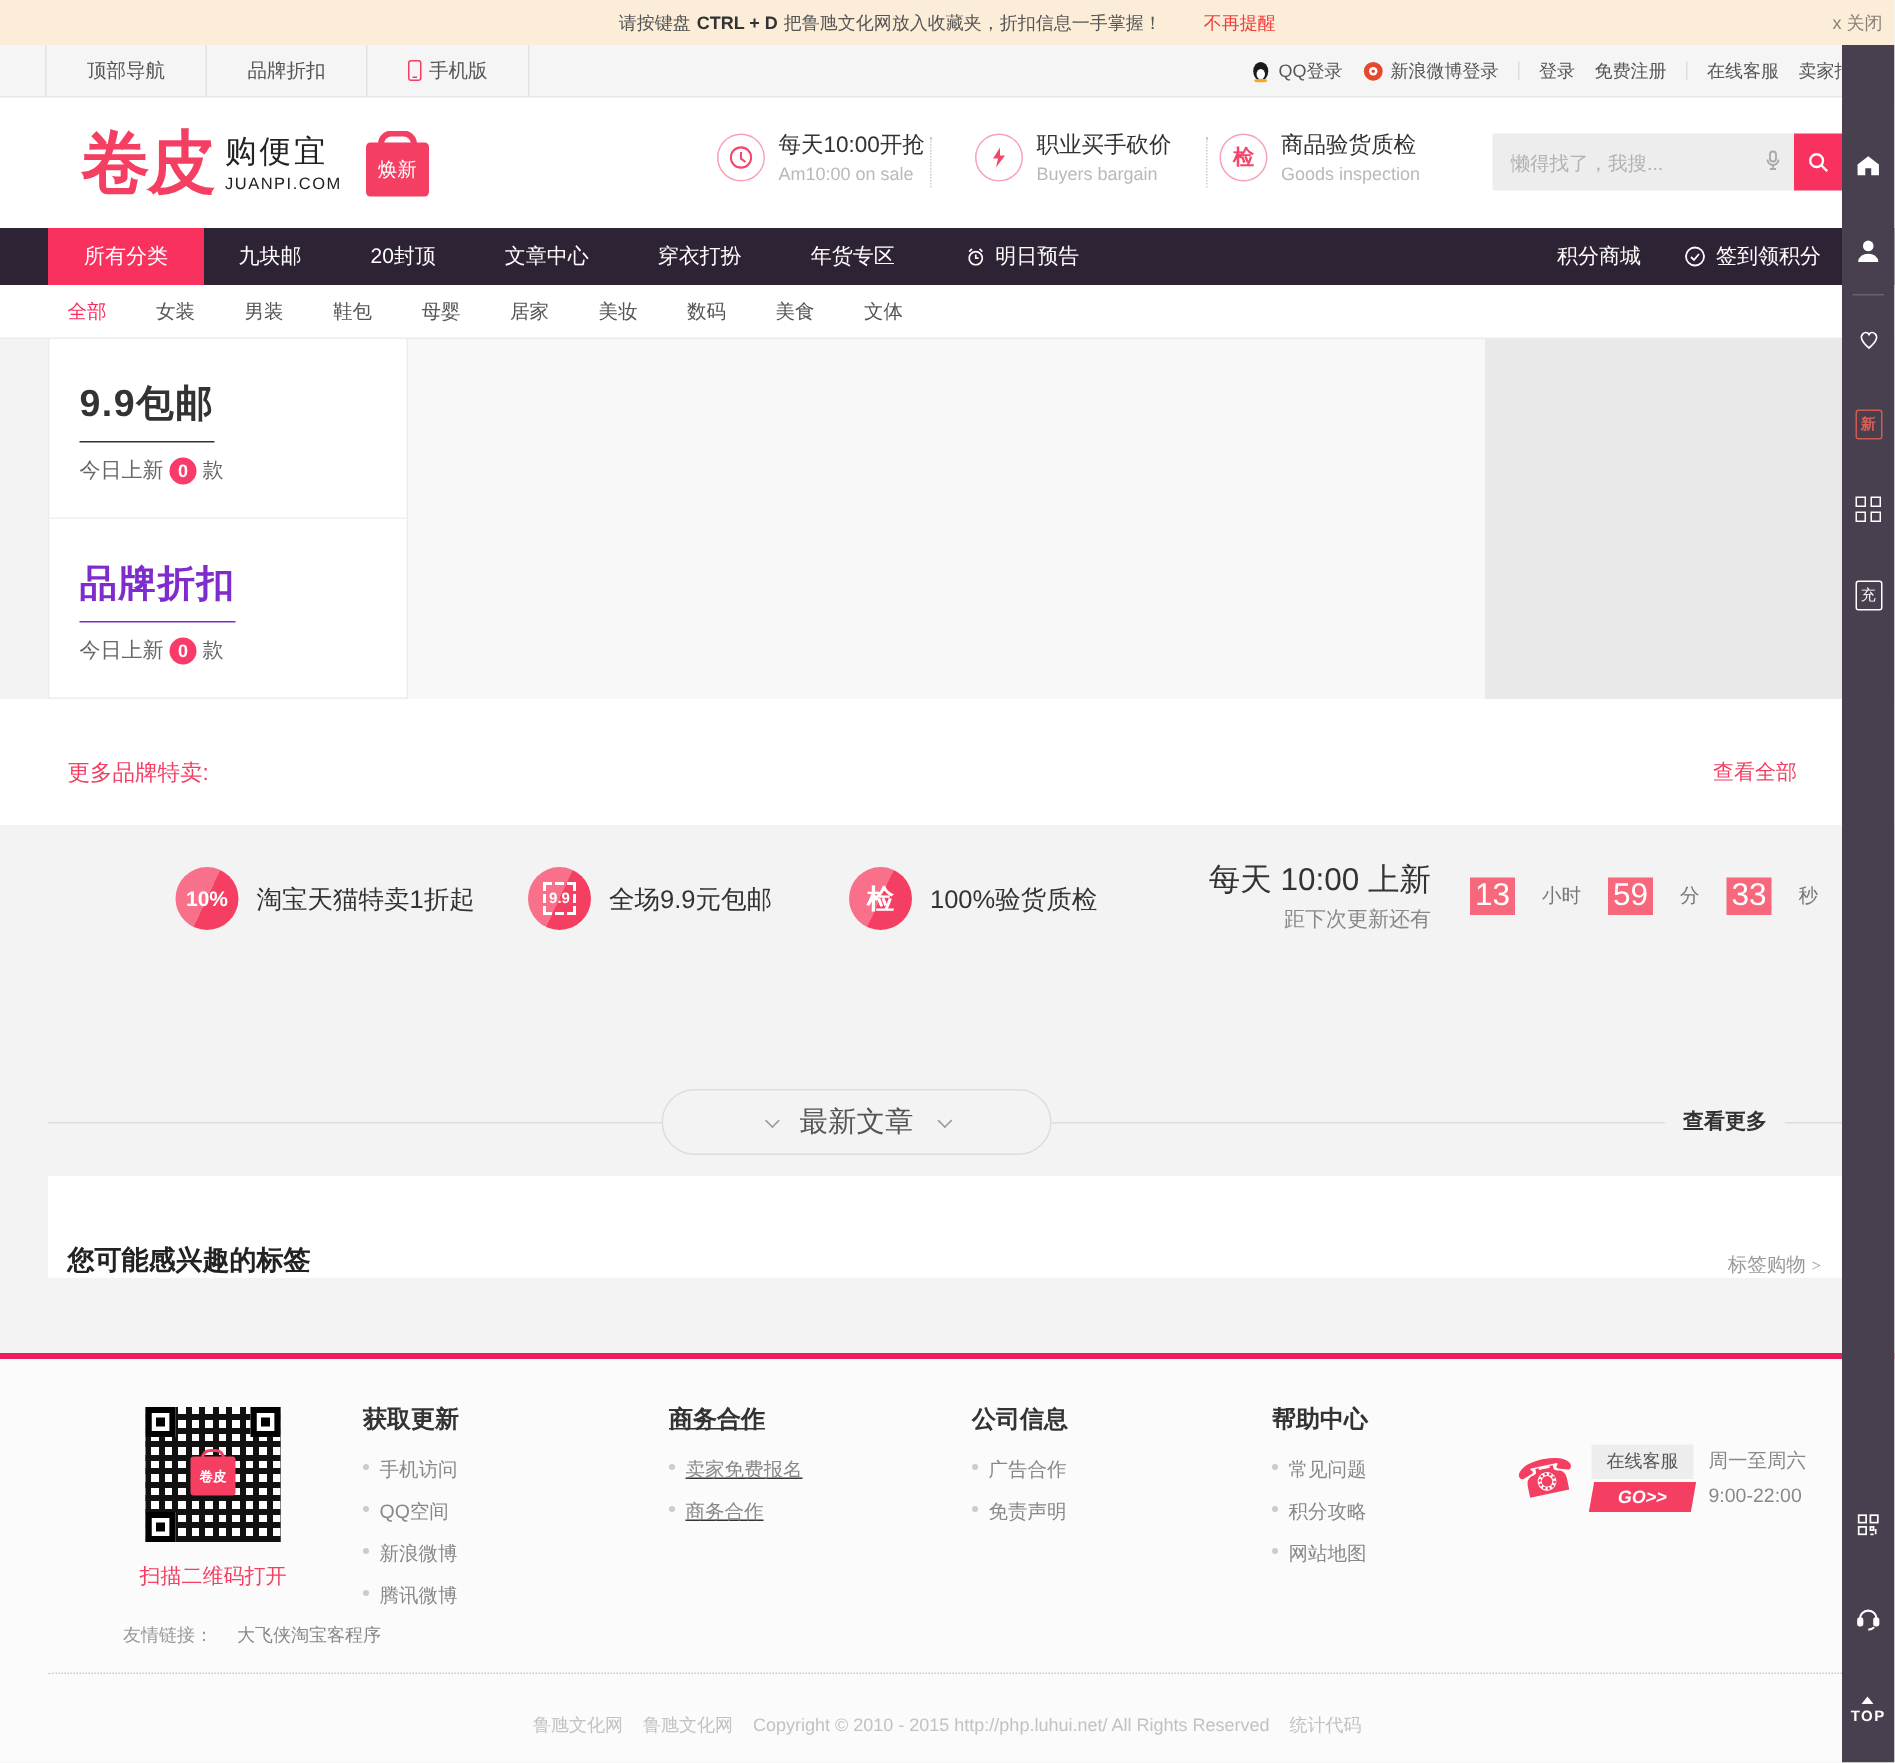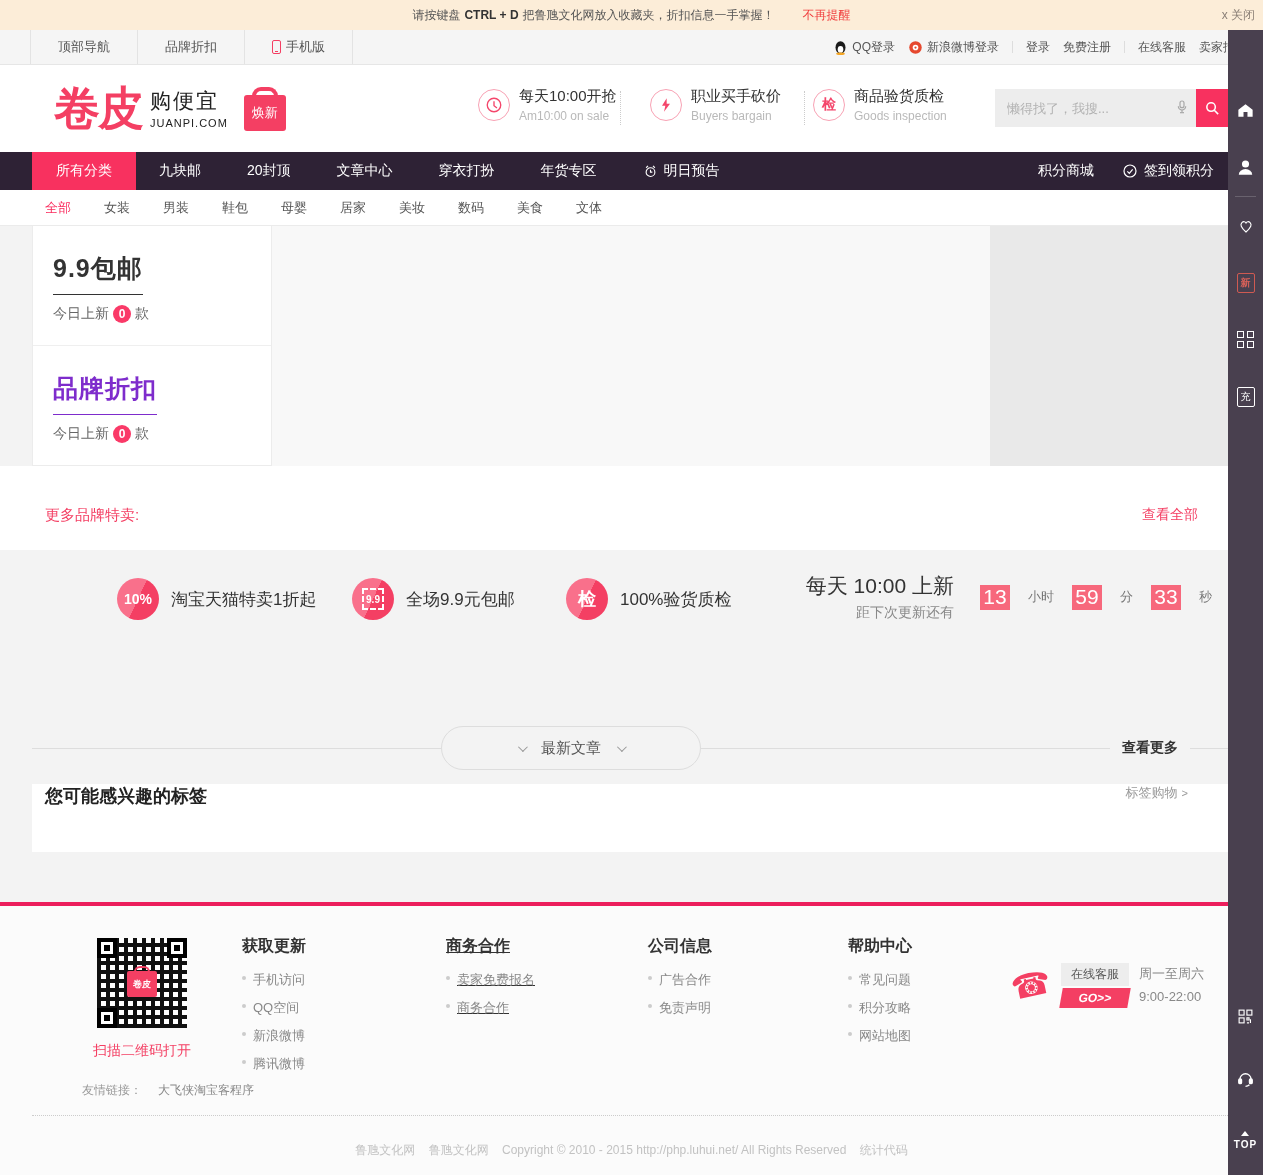--- a/index.html
+++ b/index.html
@@ -124,28 +124,28 @@
   .cd-box { width:30px; height:25px; background:#f7687c; color:#fff; font-size:21px;
     display:flex; align-items:center; justify-content:center; }
   .cd-unit { font-size:13px; color:#777; }
 
   
   .articles-row { display:flex; align-items:center; margin-top:76px; height:44px; }
   .articles-row .hline { border-top:1px solid #ddd; flex:1; }
   .articles-row .hline.short { flex:none; width:38px; }
   .articles-pill { width:260px; height:44px; border:1px solid #ddd; border-radius:22px;
     display:flex; align-items:center; justify-content:center; gap:16px; cursor:pointer;
-    color:#555; font-size:15px; }
+    color:#555; font-size:19px; }
   .chev { width:7px; height:7px; border-right:1px solid #999; border-bottom:1px solid #999;
     transform:rotate(45deg) translateY(-2px); }
   .view-more { font-weight:bold; font-size:14px; color:#333; margin:0 12px; cursor:pointer; white-space:nowrap; }
 
   
-  .tags-card { margin-top:14px; height:68px; background:#fff; display:flex; align-items:flex-start;
-    justify-content:space-between; padding:0 40px 0 13px; }
+  .tags-card { margin-top:14px; height:68px; background:#fff; display:flex; align-items:flex-end;
+    justify-content:space-between; padding:0 14px 0 13px;font-family:Liberation Serif, serif; }
   .tags-title { font-size:18px; font-weight:bold; color:#222; }
   .tags-link { font-size:13px; color:#999; cursor:pointer; }
   .tags-link .arr { font-size:11px; margin-left:4px; }
 
   
   .footer { background:#fbfbfb; border-top:4px solid #ec1e5c; }
   .footer-main { position:relative; height:140px; margin-top:30px; }
   .qr-block { position:absolute; left:50px; top:2px; width:120px; text-align:center; }
   .qr { width:90px; height:90px; margin:0 auto; position:relative; background:#fff;
     background-image:

